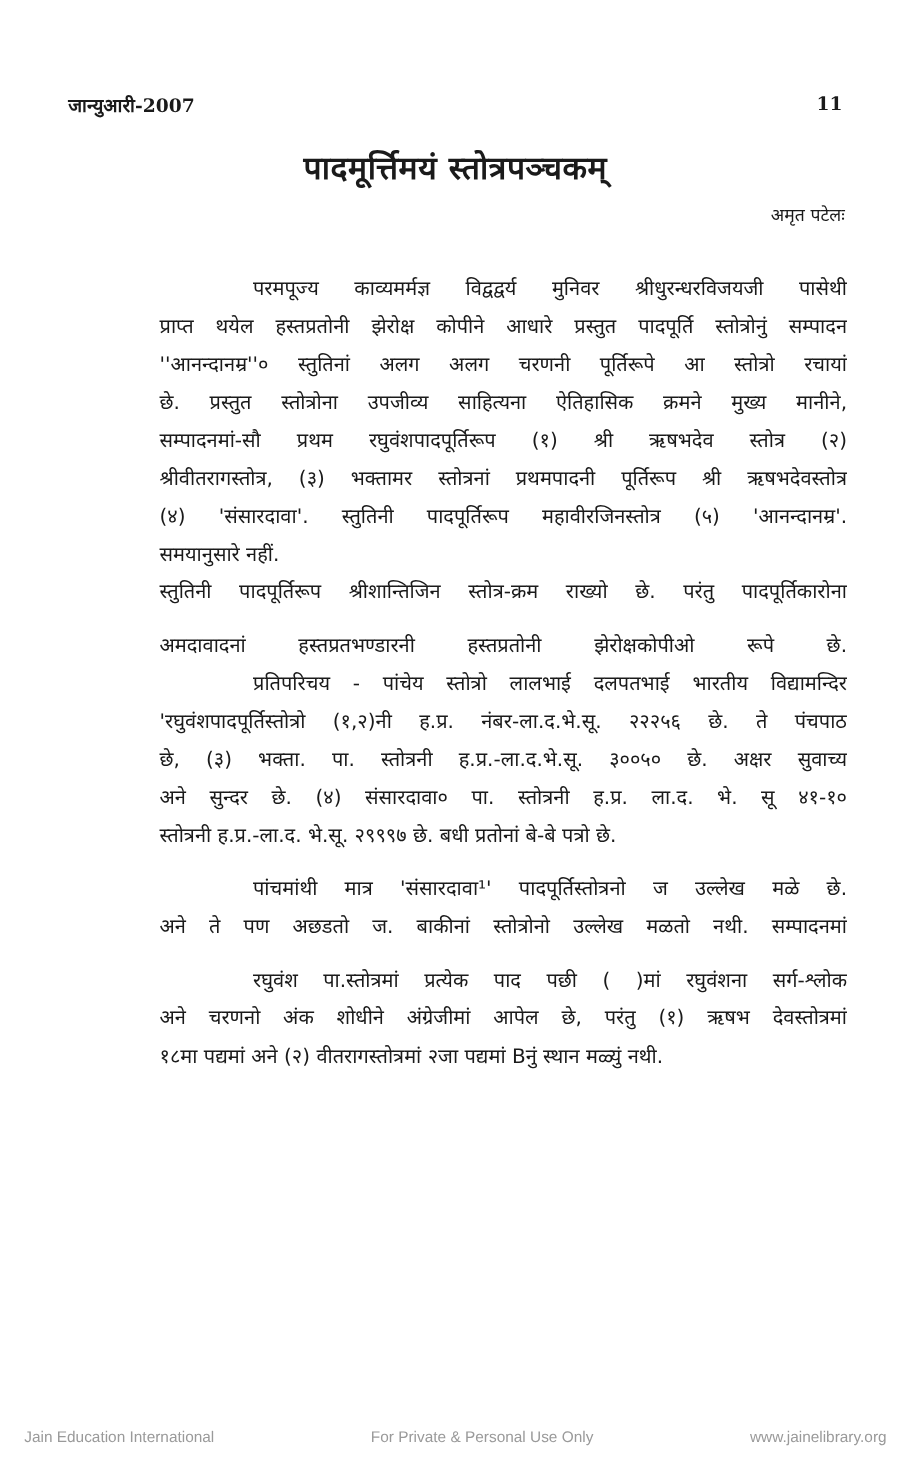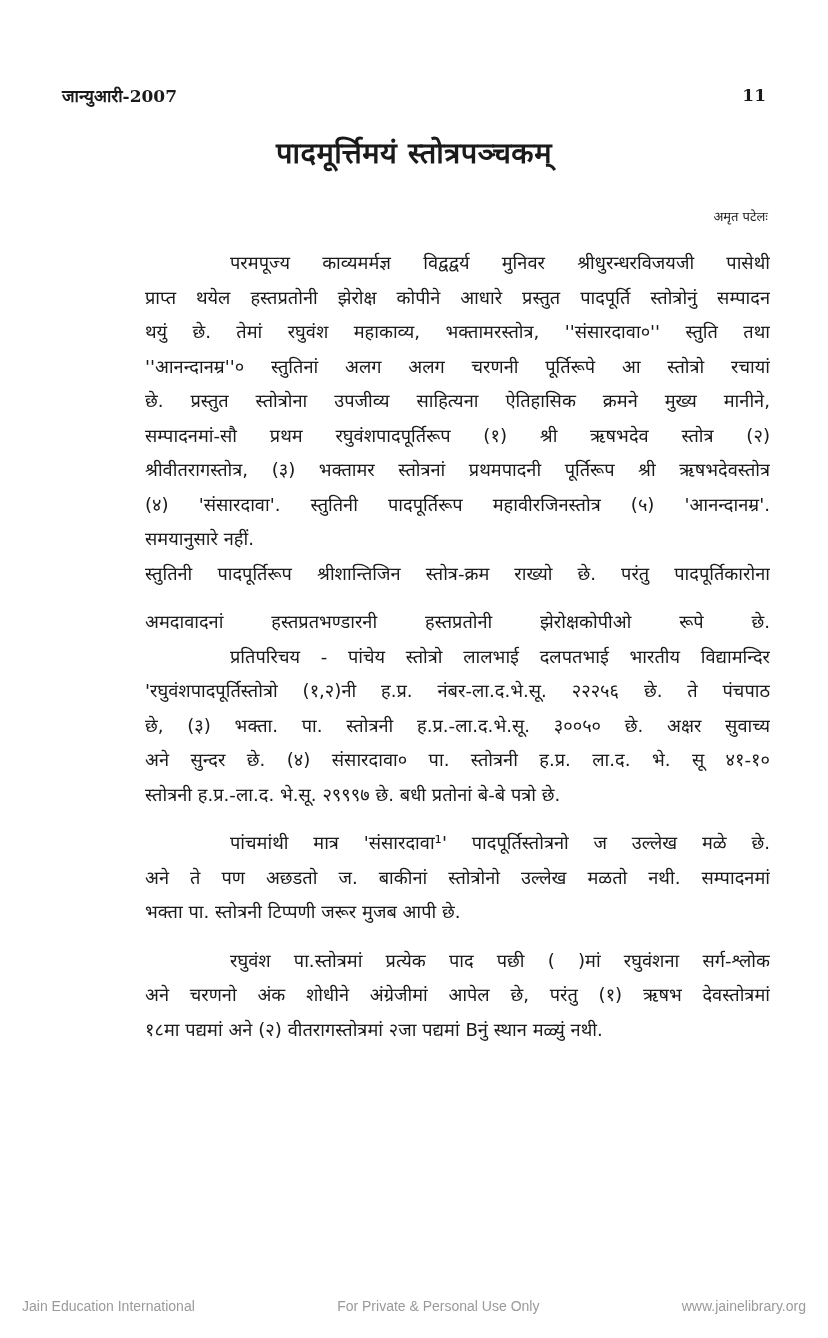--- a/index.html
+++ b/index.html
@@ -10,21 +10,21 @@
   .page-header {
     position:absolute; left:62px; right:62px; top:80px; height:30px;
     display:flex; justify-content:space-between; align-items:center;
     font-family:"DejaVu Serif", serif; font-weight:bold; font-size:17px;
   }
   .title {
     position:absolute; left:0; right:0; top:132px; text-align:center;
     font-family:"DejaVu Serif", serif; font-weight:bold; font-size:29px; letter-spacing:0.5px;
   }
   .author {
-    position:absolute; right:60px; top:207px; font-size:13px;
+    position:absolute; right:60px; top:184px; font-size:16px;
   }
   .body-text {
     position:absolute; left:60px; width:710px; top:246px;
     font-size:18.2px; line-height:34.5px; text-align:justify;
   }
   .para { margin:0; text-indent:85px; }
   .para.gap { margin-top:14px; }
   .line { display:block; text-align:justify; text-align-last:justify; white-space:nowrap; overflow:hidden; }
   .line.last { text-align-last:left; }
   .line.first { padding-left:85px; }
@@ -44,21 +44,20 @@
 </div>
 
 <div class="title">पादमूर्त्तिमयं स्तोत्रपञ्चकम्</div>
 <div class="author">अमृत पटेलः</div>
 
 <div class="body-text">
 
   <div class="para">
     <span class="line first">परमपूज्य काव्यमर्मज्ञ विद्वद्वर्य मुनिवर श्रीधुरन्धरविजयजी पासेथी</span>
     <span class="line">प्राप्त थयेल हस्तप्रतोनी झेरोक्ष कोपीने आधारे प्रस्तुत पादपूर्ति स्तोत्रोनुं सम्पादन</span>
-    <span class="line">थयुं छे. तेमां रघुवंश महाकाव्य, भक्तामरस्तोत्र, ''संसारदावा०'' स्तुति तथा</span>
     <span class="line">''आनन्दानम्र''० स्तुतिनां अलग अलग चरणनी पूर्तिरूपे आ स्तोत्रो रचायां</span>
     <span class="line">छे. प्रस्तुत स्तोत्रोना उपजीव्य साहित्यना ऐतिहासिक क्रमने मुख्य मानीने,</span>
     <span class="line">सम्पादनमां-सौ प्रथम रघुवंशपादपूर्तिरूप (१) श्री ऋषभदेव स्तोत्र (२)</span>
     <span class="line">श्रीवीतरागस्तोत्र, (३) भक्तामर स्तोत्रनां प्रथमपादनी पूर्तिरूप श्री ऋषभदेवस्तोत्र</span>
     <span class="line">(४) 'संसारदावा'. स्तुतिनी पादपूर्तिरूप महावीरजिनस्तोत्र (५) 'आनन्दानम्र'.</span>
     <span class="line last">समयानुसारे नहीं.</span>
     <span class="line">स्तुतिनी पादपूर्तिरूप श्रीशान्तिजिन स्तोत्र-क्रम राख्यो छे. परंतु पादपूर्तिकारोना</span>
   </div>
 
   <div class="para gap">
@@ -66,21 +65,20 @@
     <span class="line first">प्रतिपरिचय - पांचेय स्तोत्रो लालभाई दलपतभाई भारतीय विद्यामन्दिर</span>
     <span class="line">'रघुवंशपादपूर्तिस्तोत्रो (१,२)नी ह.प्र. नंबर-ला.द.भे.सू. २२२५६ छे. ते पंचपाठ</span>
     <span class="line">छे, (३) भक्ता. पा. स्तोत्रनी ह.प्र.-ला.द.भे.सू. ३००५० छे. अक्षर सुवाच्य</span>
     <span class="line">अने सुन्दर छे. (४) संसारदावा० पा. स्तोत्रनी ह.प्र. ला.द. भे. सू ४१-१०</span>
     <span class="line last">स्तोत्रनी ह.प्र.-ला.द. भे.सू. २९९९७ छे. बधी प्रतोनां बे-बे पत्रो छे.</span>
   </div>
 
   <div class="para gap">
     <span class="line first">पांचमांथी मात्र 'संसारदावा¹' पादपूर्तिस्तोत्रनो ज उल्लेख मळे छे.</span>
     <span class="line">अने ते पण अछडतो ज. बाकीनां स्तोत्रोनो उल्लेख मळतो नथी. सम्पादनमां</span>
-    <span class="line last">भक्ता पा. स्तोत्रनी टिप्पणी जरूर मुजब आपी छे.</span>
   </div>
 
   <div class="para gap">
     <span class="line first">रघुवंश पा.स्तोत्रमां प्रत्येक पाद पछी ( )मां रघुवंशना सर्ग-श्लोक</span>
     <span class="line">अने चरणनो अंक शोधीने अंग्रेजीमां आपेल छे, परंतु (१) ऋषभ देवस्तोत्रमां</span>
     <span class="line last">१८मा पद्यमां अने (२) वीतरागस्तोत्रमां २जा पद्यमां Bनुं स्थान मळ्युं नथी.</span>
   </div>
 
 </div>
 

